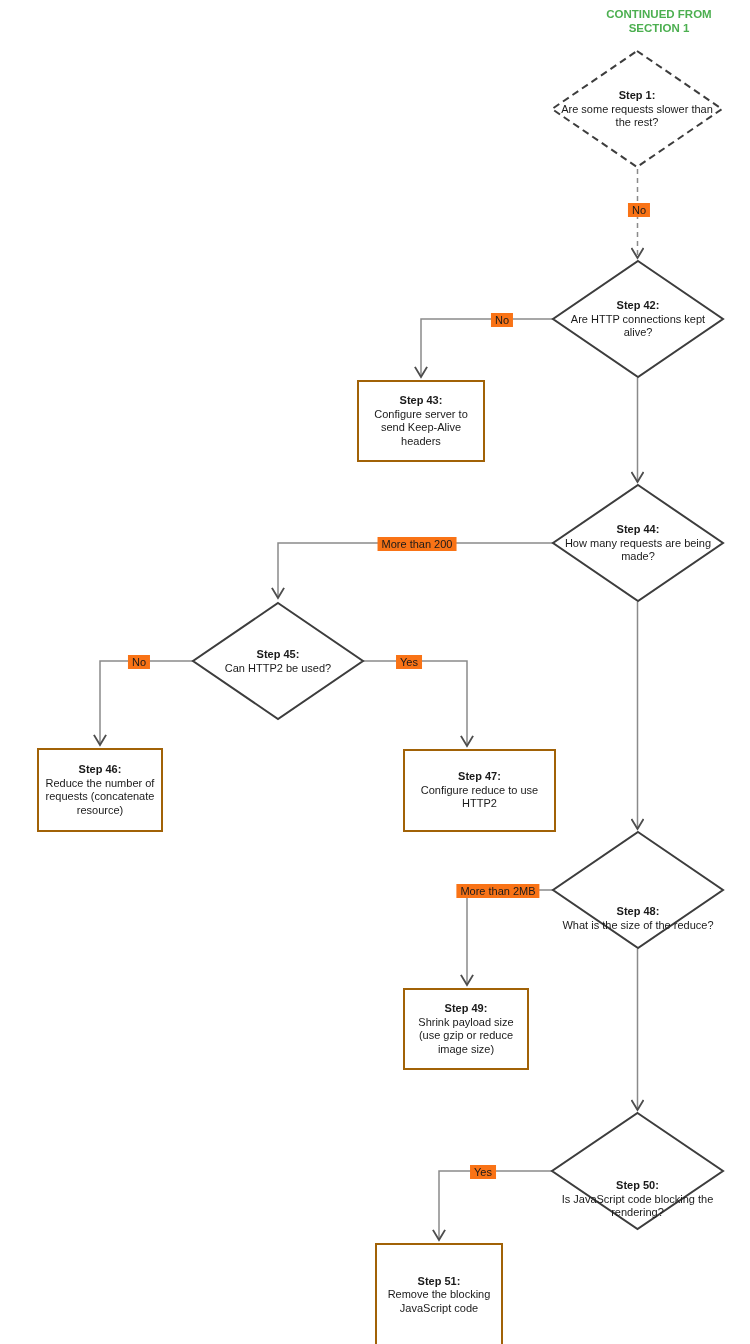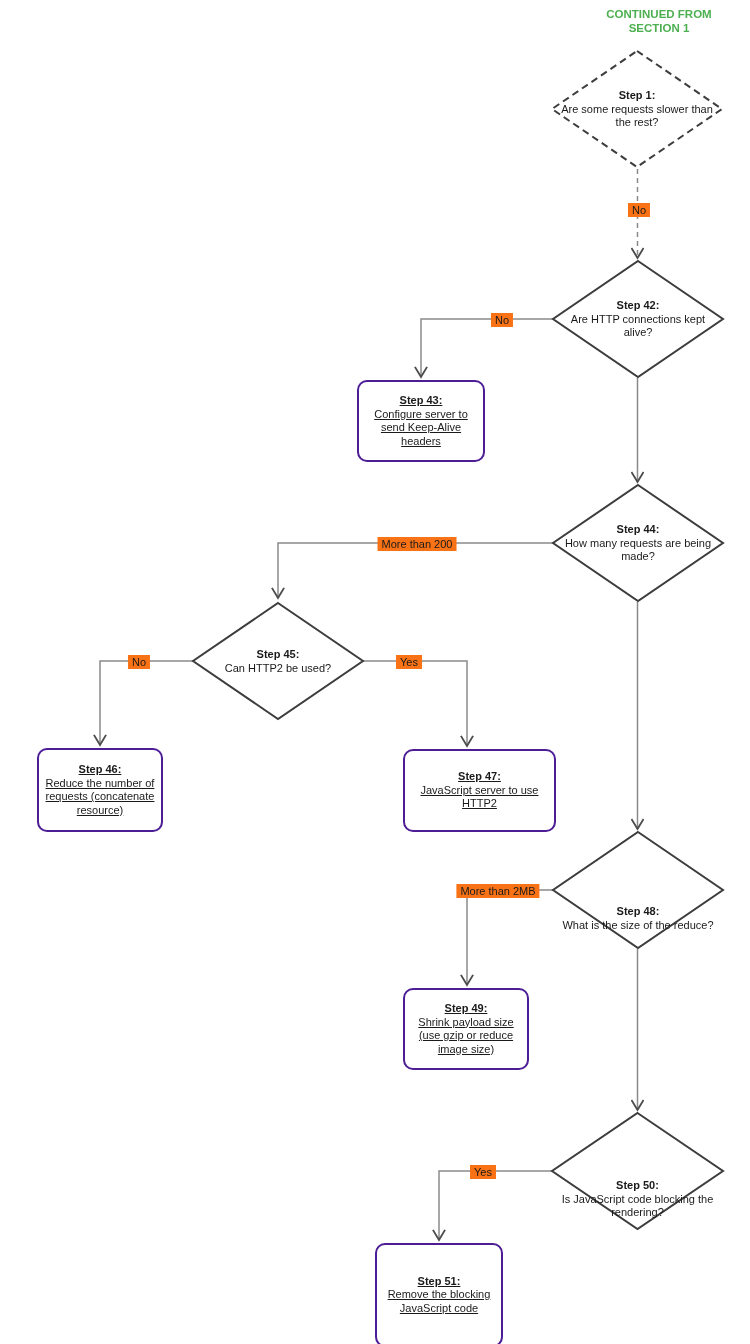--- a/index.html
+++ b/index.html
@@ -10,34 +10,34 @@
   #canvas{position:absolute;inset:0;width:750px;height:1344px;}
   svg.wires{position:absolute;left:0;top:0;width:750px;height:1344px;pointer-events:none;}
   svg.wires path{fill:none;stroke:#8a8a8a;stroke-width:1.5;}
   svg.wires path.dashed{stroke-dasharray:5 4;}
 
   .continued{
     position:absolute;left:559px;top:7px;width:200px;text-align:center;
     font-size:11.5px;font-weight:bold;line-height:14px;color:#4caf50;
   }
 
-  .node{position:absolute;text-decoration:underline;}
+  .node{position:absolute;}
   .node .shape{position:absolute;left:0;top:0;width:100%;height:100%;}
   .node .shape polygon{fill:#ffffff;stroke:#3d3d3d;stroke-width:2;}
   .node.dashed .shape polygon{stroke-dasharray:7 4.5;}
   .node .label{
     position:absolute;left:50%;top:50%;transform:translate(-50%,-50%);
     text-align:center;font-size:11px;line-height:13.5px;white-space:normal;
   }
   .node .title{font-weight:bold;}
   .decision .label{width:160px;}
   .decision.wide .label{width:185px;margin-top:28px;}
 
   .process{
-    background:#ffffff;border:2px solid #4c1d95;border-radius:10px;
+    background:#ffffff;border:2px solid #a16207;border-radius:0;
     display:flex;align-items:center;justify-content:center;box-sizing:border-box;
   }
   .process .label{position:static;transform:none;width:calc(100% - 10px);}
 
   .edge-label{
     position:absolute;transform:translate(-50%,-50%);
     background:#f97316;padding:0 4px;font-size:11px;line-height:14px;
     white-space:nowrap;
   }
 </style>
@@ -119,21 +119,21 @@
   <div class="node process" style="left:37px;top:748px;width:126px;height:84px">
     <div class="label">
       <div class="title">Step 46:</div>
       <div class="text">Reduce the number of requests (concatenate resource)</div>
     </div>
   </div>
 
   <div class="node process" style="left:403px;top:749px;width:153px;height:83px">
     <div class="label">
       <div class="title">Step 47:</div>
-      <div class="text">JavaScript server to use HTTP2</div>
+      <div class="text">Configure reduce to use HTTP2</div>
     </div>
   </div>
 
   <div class="node decision wide" style="left:551px;top:830px;width:174px;height:120px">
     <svg class="shape" viewBox="0 0 174 120" preserveAspectRatio="none">
         <polygon points="87,2 172,60 87,118 2,60"></polygon>
       </svg>
     <div class="label">
       <div class="title">Step 48:</div>
       <div class="text">What is the size of the reduce?</div>

